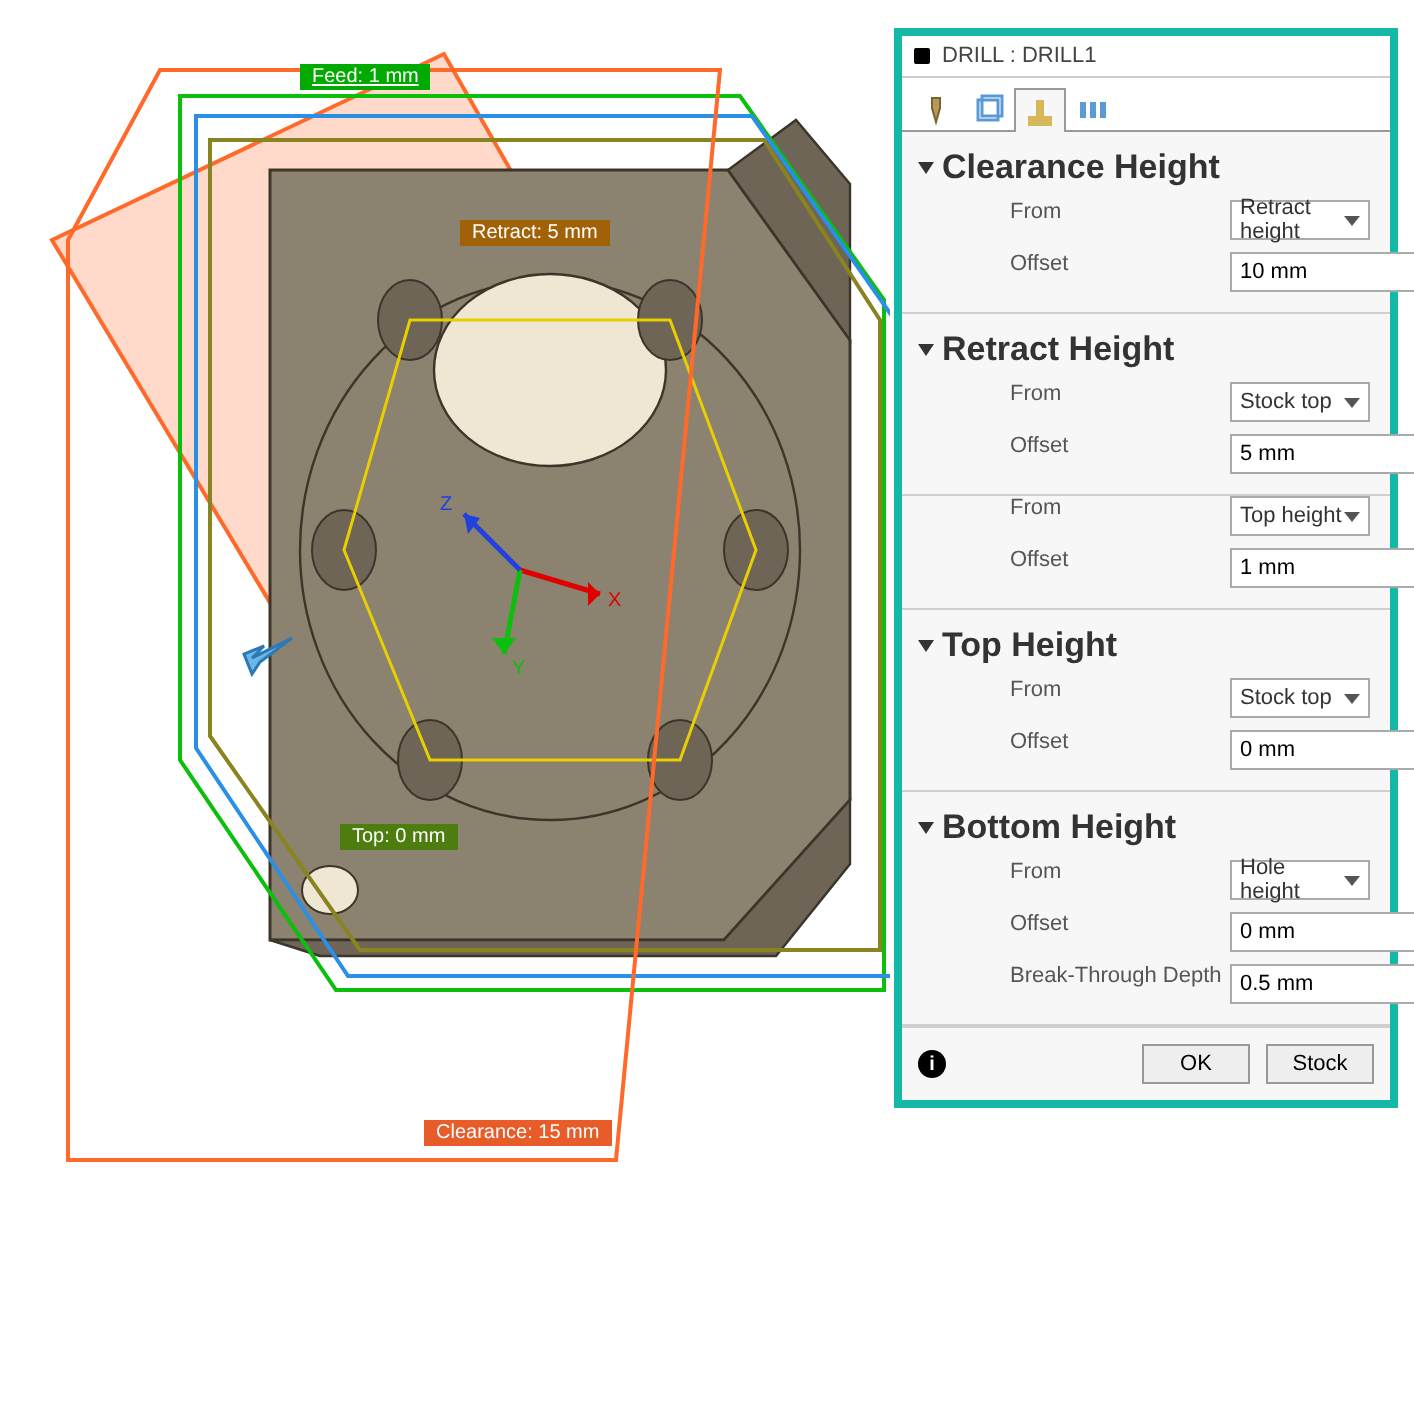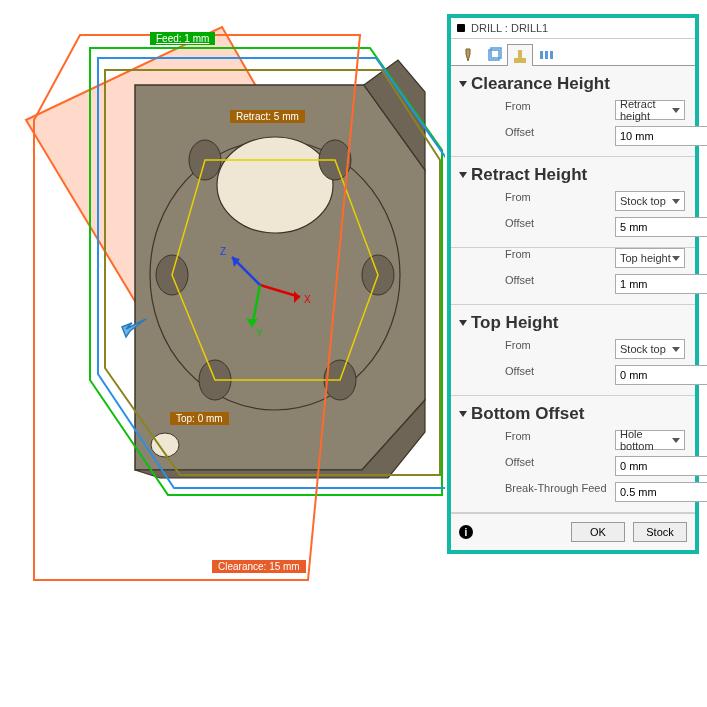--- a/index.html
+++ b/index.html
@@ -36,21 +36,21 @@
   .checkbox.checked::after { content: "✓"; font-size: 11px; color: #333; line-height: 1; }
   
   .footer { display: flex; align-items: center; justify-content: flex-end; gap: 8px; padding: 8px; border-top: 1px solid #d0d0d0; }
   .footer .info { margin-right: auto; width: 14px; height: 14px; border-radius: 50%; background: #000; color: #fff; font-size: 10px; font-weight: bold; display: flex; align-items: center; justify-content: center; cursor: pointer; }
   .btn { min-width: 54px; height: 20px; border: 1px solid #999; background: #eee; font-size: 11px; cursor: pointer; }
   
   
   .plane-label { position: absolute; padding: 1px 6px; font-size: 10px; color: #fff; white-space: nowrap; }
   .lbl-feed { background: #0a0; left: 150px; top: 32px; text-decoration: underline; }
   .lbl-retract { background: #a16207; left: 230px; top: 110px; }
-  .lbl-top { background: #a16207; left: 170px; top: 412px; }
+  .lbl-top { background: #4d7c0f; left: 170px; top: 412px; }
   .lbl-clearance { background: #e85c2a; left: 212px; top: 560px; }
   
   .arrow-handle { position: absolute; left: 118px; top: 313px; }
 </style>
 </head>
 <body>
 
 <div class="viewport">
   <svg width="445" height="707">
 
@@ -224,42 +224,42 @@
       <div class="control">
         <div class="spinner">
             <input value="0 mm" style="">
           </div>
       </div>
     </div>
   </div>
 
   <div class="section-header">
     <div class="tri"></div>
-    <span>Bottom Offset</span>
-  </div>
-  <div class="section-body">
-    <div class="row">
-      <div class="label">From</div>
-      <div class="control">
-        <div class="select">
-            <span>Hole bottom</span>
+    <span>Bottom Height</span>
+  </div>
+  <div class="section-body">
+    <div class="row">
+      <div class="label">From</div>
+      <div class="control">
+        <div class="select">
+            <span>Hole height</span>
             <div class="chev"></div>
           </div>
       </div>
     </div>
     <div class="row">
       <div class="label">Offset</div>
       <div class="control">
         <div class="spinner">
             <input value="0 mm" style="">
           </div>
       </div>
     </div>
     <div class="row">
-      <div class="label">Break-Through Feed</div>
+      <div class="label">Break-Through Depth</div>
       <div class="control">
         <div class="spinner">
             <input value="0.5 mm" style="">
           </div>
       </div>
     </div>
   </div>
 
   <div class="footer">
     <div class="info">i</div>

